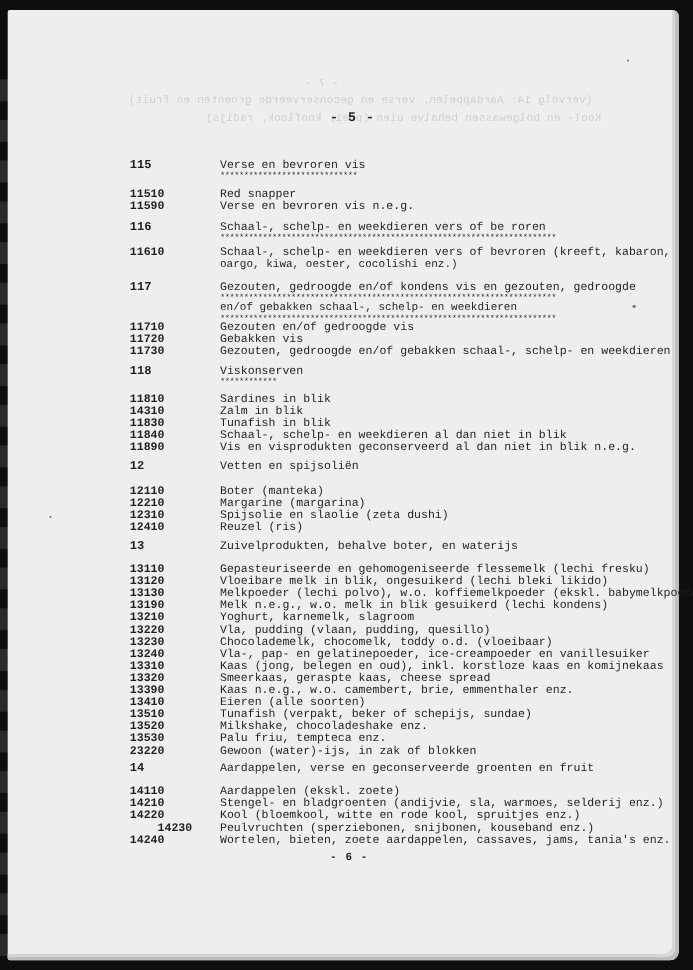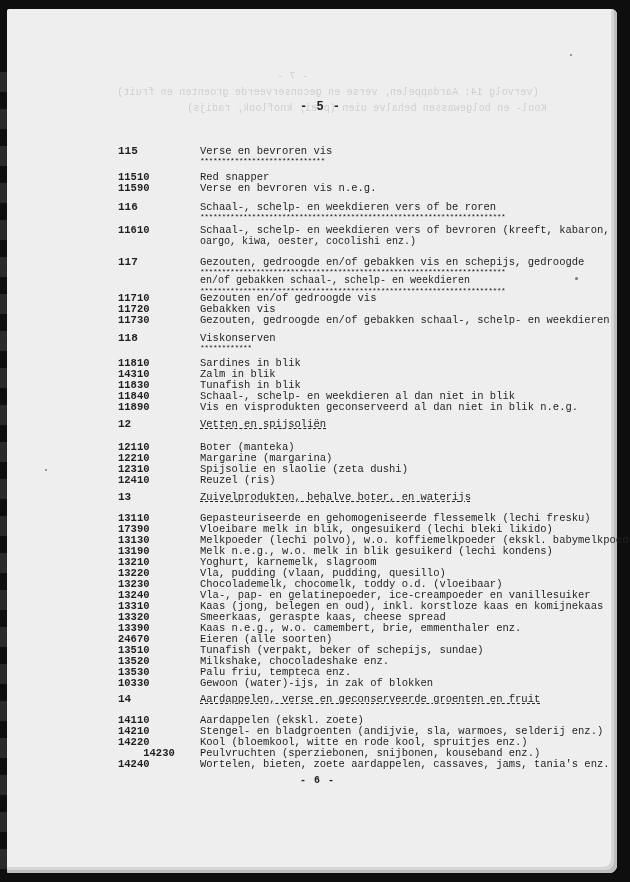--- a/index.html
+++ b/index.html
@@ -31,21 +31,21 @@
     }
     .row { position: absolute; left: 118px; font-size: 10.5px; color: #1f1f1f; white-space: nowrap; line-height: 12px; }
     .row .code { display: inline-block; width: 82px; font-weight: bold; }
     .row .desc { display: inline-block; }
     .row.head .code { font-size: 11px; }
     .row.head .desc { font-size: 10.5px; }
     .stars {
       position: absolute; left: 200px; font-size: 8px; color: #222; letter-spacing: -0.5px;
       line-height: 8px; white-space: nowrap;
     }
-    .uline { text-decoration: underline; text-decoration-style: dashed; }
+    .uline { text-decoration-style: dashed; }
     .dot { position: absolute; width: 2px; height: 2px; background: #777; border-radius: 50%; }
     .cont { position: absolute; left: 200px; font-size: 10px; color: #1f1f1f; white-space: nowrap; }
   </style>
 </head>
 <body>
 
 <div class="binding">
     <div class="tab" style="top: 72px;"></div>
     <div class="tab" style="top: 109px;"></div>
     <div class="tab" style="top: 146px;"></div>
@@ -91,21 +91,21 @@
 <div class="row" style="top:182px;"><span class="code">11590</span><span class="desc">Verse en bevroren vis n.e.g.</span></div>
 
 <div class="row head" style="top:201px;">
   <span class="code">116</span><span class="desc">Schaal-, schelp- en weekdieren vers of be roren</span>
 </div>
 <div class="stars" style="top:213px;">***********************************************************************</div>
 <div class="row" style="top:224px;"><span class="code">11610</span><span class="desc">Schaal-, schelp- en weekdieren vers of bevroren (kreeft, kabaron,</span></div>
 <div class="cont" style="top:236px;">oargo, kiwa, oester, cocolishi enz.)</div>
 
 <div class="row head" style="top:256px;">
-  <span class="code">117</span><span class="desc">Gezouten, gedroogde en/of gebakken vis en schepijs, gedroogde</span>
+  <span class="code">117</span><span class="desc">Gezouten, gedroogde en/of kondens vis en gezouten, gedroogde</span>
 </div>
 <div class="stars" style="top:268px;">***********************************************************************</div>
 <div class="cont" style="top:275px;">en/of gebakken schaal-, schelp- en weekdieren</div>
 <div class="stars" style="top:287px;">***********************************************************************</div>
 <div class="row" style="top:292px;"><span class="code">11710</span><span class="desc">Gezouten en/of gedroogde vis</span></div>
 <div class="row" style="top:303px;"><span class="code">11720</span><span class="desc">Gebakken vis</span></div>
 <div class="row" style="top:314px;"><span class="code">11730</span><span class="desc">Gezouten, gedroogde en/of gebakken schaal-, schelp- en weekdieren</span></div>
 
 <div class="row head" style="top:332px;">
   <span class="code">118</span><span class="desc">Viskonserven</span>
@@ -122,35 +122,35 @@
 </div>
 <div class="row" style="top:441px;"><span class="code">12110</span><span class="desc">Boter (manteka)</span></div>
 <div class="row" style="top:452px;"><span class="code">12210</span><span class="desc">Margarine (margarina)</span></div>
 <div class="row" style="top:463px;"><span class="code">12310</span><span class="desc">Spijsolie en slaolie (zeta dushi)</span></div>
 <div class="row" style="top:474px;"><span class="code">12410</span><span class="desc">Reuzel (ris)</span></div>
 
 <div class="row head" style="top:491px;">
   <span class="code">13</span><span class="desc uline">Zuivelprodukten, behalve boter, en waterijs</span>
 </div>
 <div class="row" style="top:512px;"><span class="code">13110</span><span class="desc">Gepasteuriseerde en gehomogeniseerde flessemelk (lechi fresku)</span></div>
-<div class="row" style="top:523px;"><span class="code">17390</span><span class="desc">Vloeibare melk in blik, ongesuikerd (lechi bleki likido)</span></div>
+<div class="row" style="top:523px;"><span class="code">13120</span><span class="desc">Vloeibare melk in blik, ongesuikerd (lechi bleki likido)</span></div>
 <div class="row" style="top:534px;"><span class="code">13130</span><span class="desc">Melkpoeder (lechi polvo), w.o. koffiemelkpoeder (ekskl. babymelkpoeder)</span></div>
 <div class="row" style="top:545px;"><span class="code">13190</span><span class="desc">Melk n.e.g., w.o. melk in blik gesuikerd (lechi kondens)</span></div>
 <div class="row" style="top:556px;"><span class="code">13210</span><span class="desc">Yoghurt, karnemelk, slagroom</span></div>
 <div class="row" style="top:567px;"><span class="code">13220</span><span class="desc">Vla, pudding (vlaan, pudding, quesillo)</span></div>
 <div class="row" style="top:578px;"><span class="code">13230</span><span class="desc">Chocolademelk, chocomelk, toddy o.d. (vloeibaar)</span></div>
 <div class="row" style="top:589px;"><span class="code">13240</span><span class="desc">Vla-, pap- en gelatinepoeder, ice-creampoeder en vanillesuiker</span></div>
 <div class="row" style="top:600px;"><span class="code">13310</span><span class="desc">Kaas (jong, belegen en oud), inkl. korstloze kaas en komijnekaas</span></div>
 <div class="row" style="top:611px;"><span class="code">13320</span><span class="desc">Smeerkaas, geraspte kaas, cheese spread</span></div>
 <div class="row" style="top:622px;"><span class="code">13390</span><span class="desc">Kaas n.e.g., w.o. camembert, brie, emmenthaler enz.</span></div>
-<div class="row" style="top:633px;"><span class="code">24670</span><span class="desc">Eieren (alle soorten)</span></div>
+<div class="row" style="top:633px;"><span class="code">13410</span><span class="desc">Eieren (alle soorten)</span></div>
 <div class="row" style="top:644px;"><span class="code">13510</span><span class="desc">Tunafish (verpakt, beker of schepijs, sundae)</span></div>
 <div class="row" style="top:655px;"><span class="code">13520</span><span class="desc">Milkshake, chocoladeshake enz.</span></div>
 <div class="row" style="top:666px;"><span class="code">13530</span><span class="desc">Palu friu, tempteca enz.</span></div>
-<div class="row" style="top:677px;"><span class="code">10330</span><span class="desc">Gewoon (water)-ijs, in zak of blokken</span></div>
+<div class="row" style="top:677px;"><span class="code">23220</span><span class="desc">Gewoon (water)-ijs, in zak of blokken</span></div>
 
 <div class="row head" style="top:693px;">
   <span class="code">14</span><span class="desc uline">Aardappelen, verse en geconserveerde groenten en fruit</span>
 </div>
 <div class="row" style="top:714px;"><span class="code">14110</span><span class="desc">Aardappelen (ekskl. zoete)</span></div>
 <div class="row" style="top:725px;"><span class="code">14210</span><span class="desc">Stengel- en bladgroenten (andijvie, sla, warmoes, selderij enz.)</span></div>
 <div class="row" style="top:736px;"><span class="code">14220</span><span class="desc">Kool (bloemkool, witte en rode kool, spruitjes enz.)</span></div>
 <div class="row" style="top:747px;text-align:center;"><span class="code">14230</span><span class="desc">Peulvruchten (sperziebonen, snijbonen, kouseband enz.)</span></div>
 <div class="row" style="top:758px;"><span class="code">14240</span><span class="desc">Wortelen, bieten, zoete aardappelen, cassaves, jams, tania's enz.</span></div>
 

